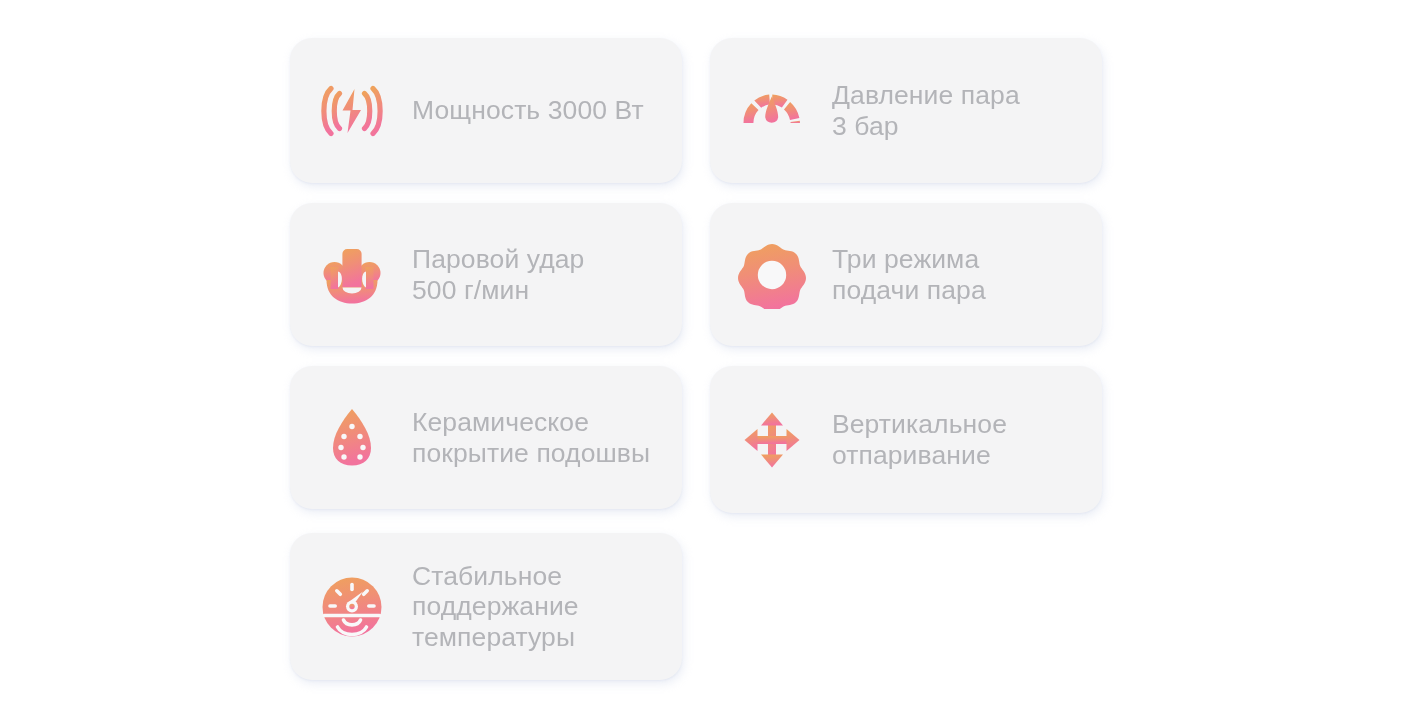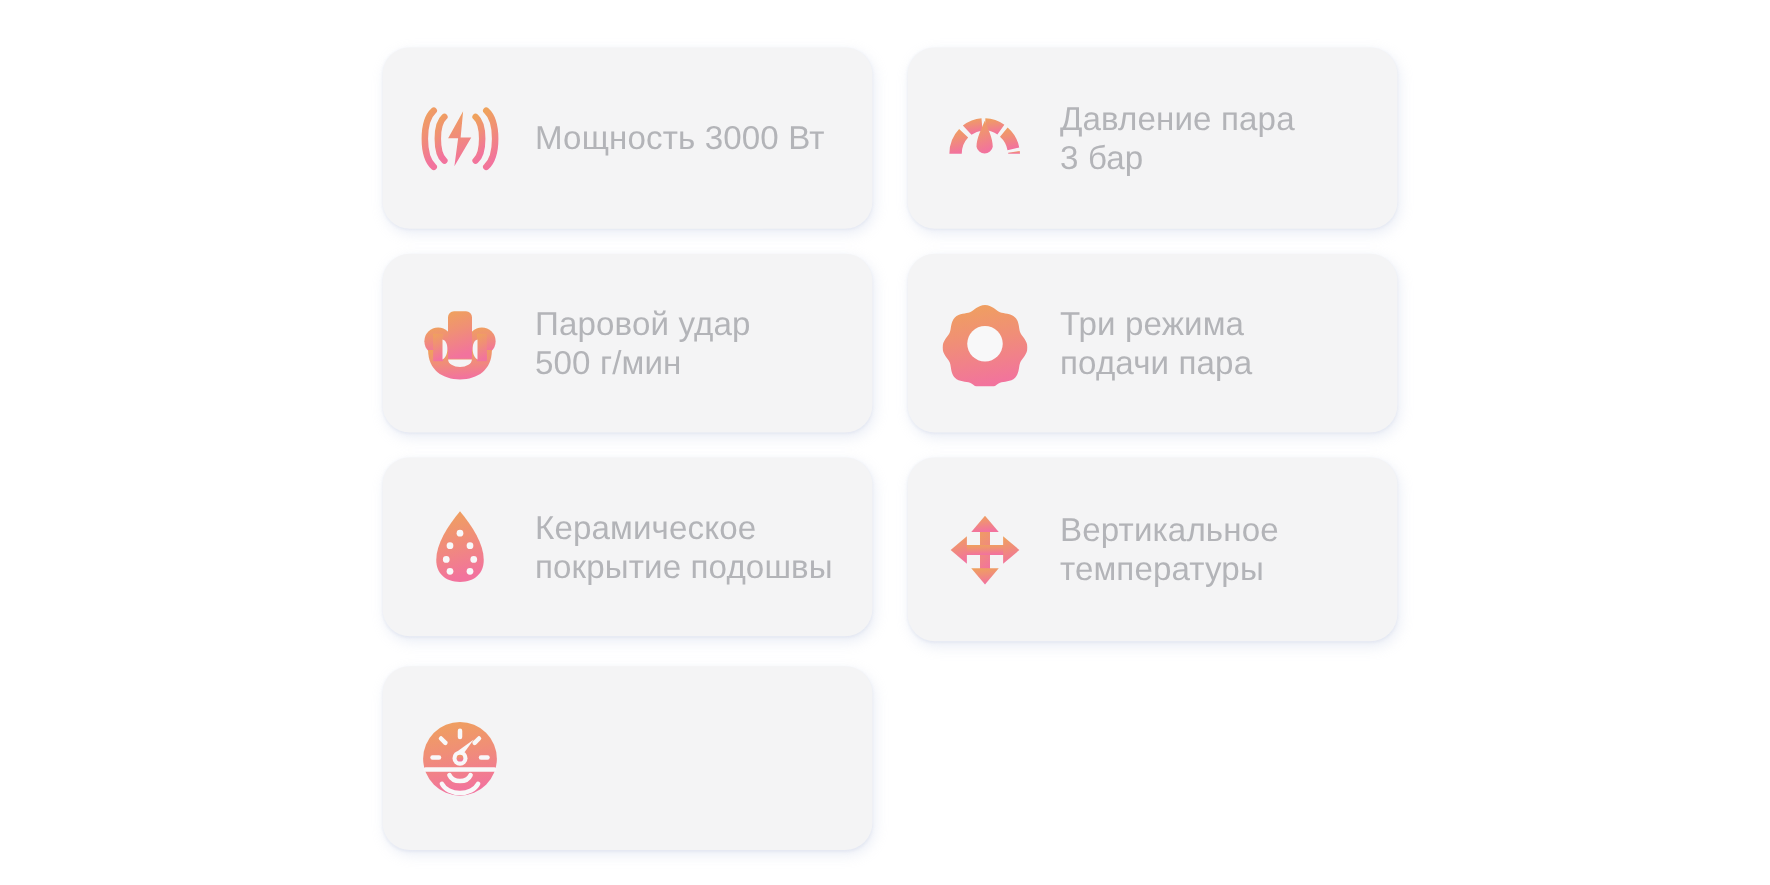--- a/index.html
+++ b/index.html
@@ -16,21 +16,21 @@
 
   .board {
     position: relative;
     width: 1416px;
     height: 708px;
     background: #ffffff;
   }
 
   .grid {
     position: absolute;
-    left: 306px;
+    left: 290px;
     top: 38px;
     width: 812px;
     display: grid;
     grid-template-columns: 392px 392px;
     grid-auto-rows: min-content;
     column-gap: 28px;
     row-gap: 20px;
   }
 
   .card {
@@ -214,21 +214,21 @@
 
             <path d="M34 61.5 L45.0 48.5 H23.0 Z"></path>
 
             <path d="M6.5 34 L19.5 23.0 V45.0 Z"></path>
 
             <path d="M61.5 34 L48.5 23.0 V45.0 Z"></path>
           </g>
         </svg>
       </span>
       <span class="card-label">Вертикальное
-температуры</span>
+отпаривание</span>
     </div>
 
     <div class="card h-lg">
       <span class="card-icon">
         <svg width="68" height="68" viewBox="0 0 68 68">
           <circle cx="34" cy="34" r="29.5" fill="url(#gradWarm)"></circle>
 
           <g stroke="#f8f8f9" stroke-width="3.6" stroke-linecap="round">
             <line x1="34" y1="11.5" x2="34" y2="16.5"></line>
             <line x1="18.8" y1="17.8" x2="22.3" y2="21.3"></line>
@@ -241,16 +241,19 @@
           <circle cx="34" cy="33.5" r="6.0" fill="#f8f8f9"></circle>
           <circle cx="34" cy="33.5" r="2.7" fill="url(#gradWarm)"></circle>
 
           <g stroke="#f8f8f9" stroke-width="3.6" stroke-linecap="round" fill="none">
             <line x1="6.5" y1="42.5" x2="61.5" y2="42.5"></line>
             <path d="M25.5 47.0 a9.0 7.2 0 0 0 17.0 0"></path>
             <path d="M19.5 54.0 a15.5 11.5 0 0 0 29.0 0"></path>
           </g>
         </svg>
       </span>
+      <span class="card-label">Стабильное
+поддержание
+температуры</span>
     </div>
 
   </div>
 </div>
 
 </body></html>

